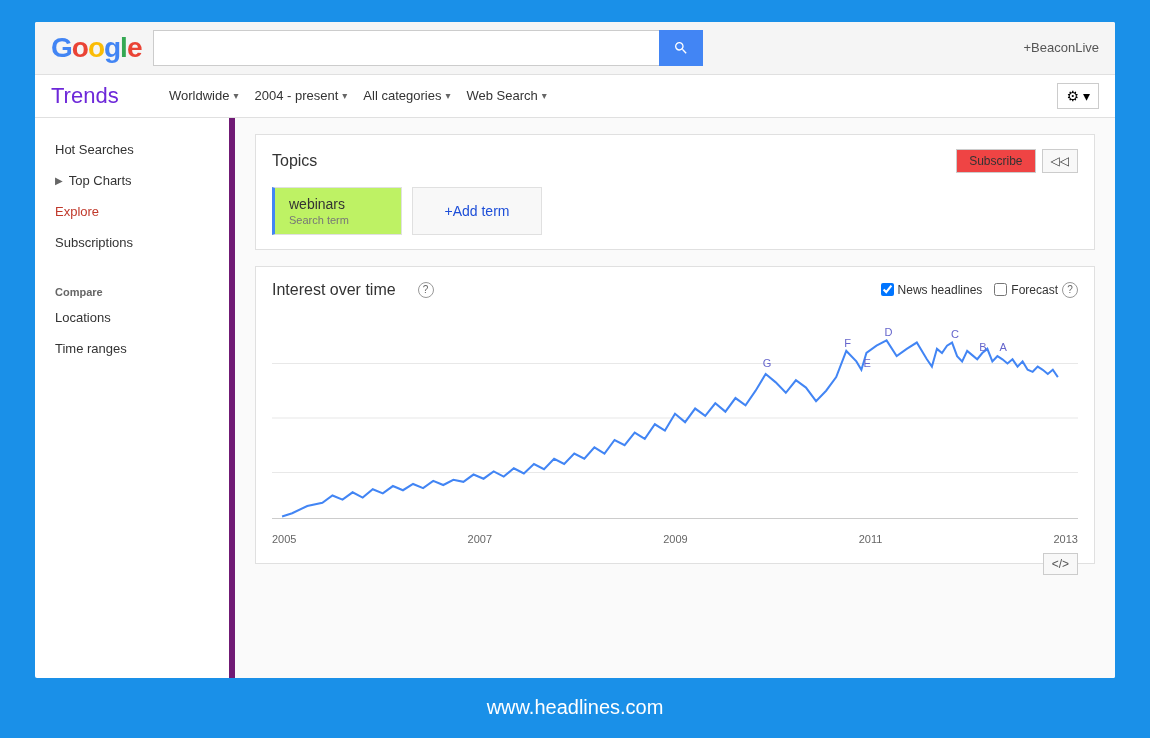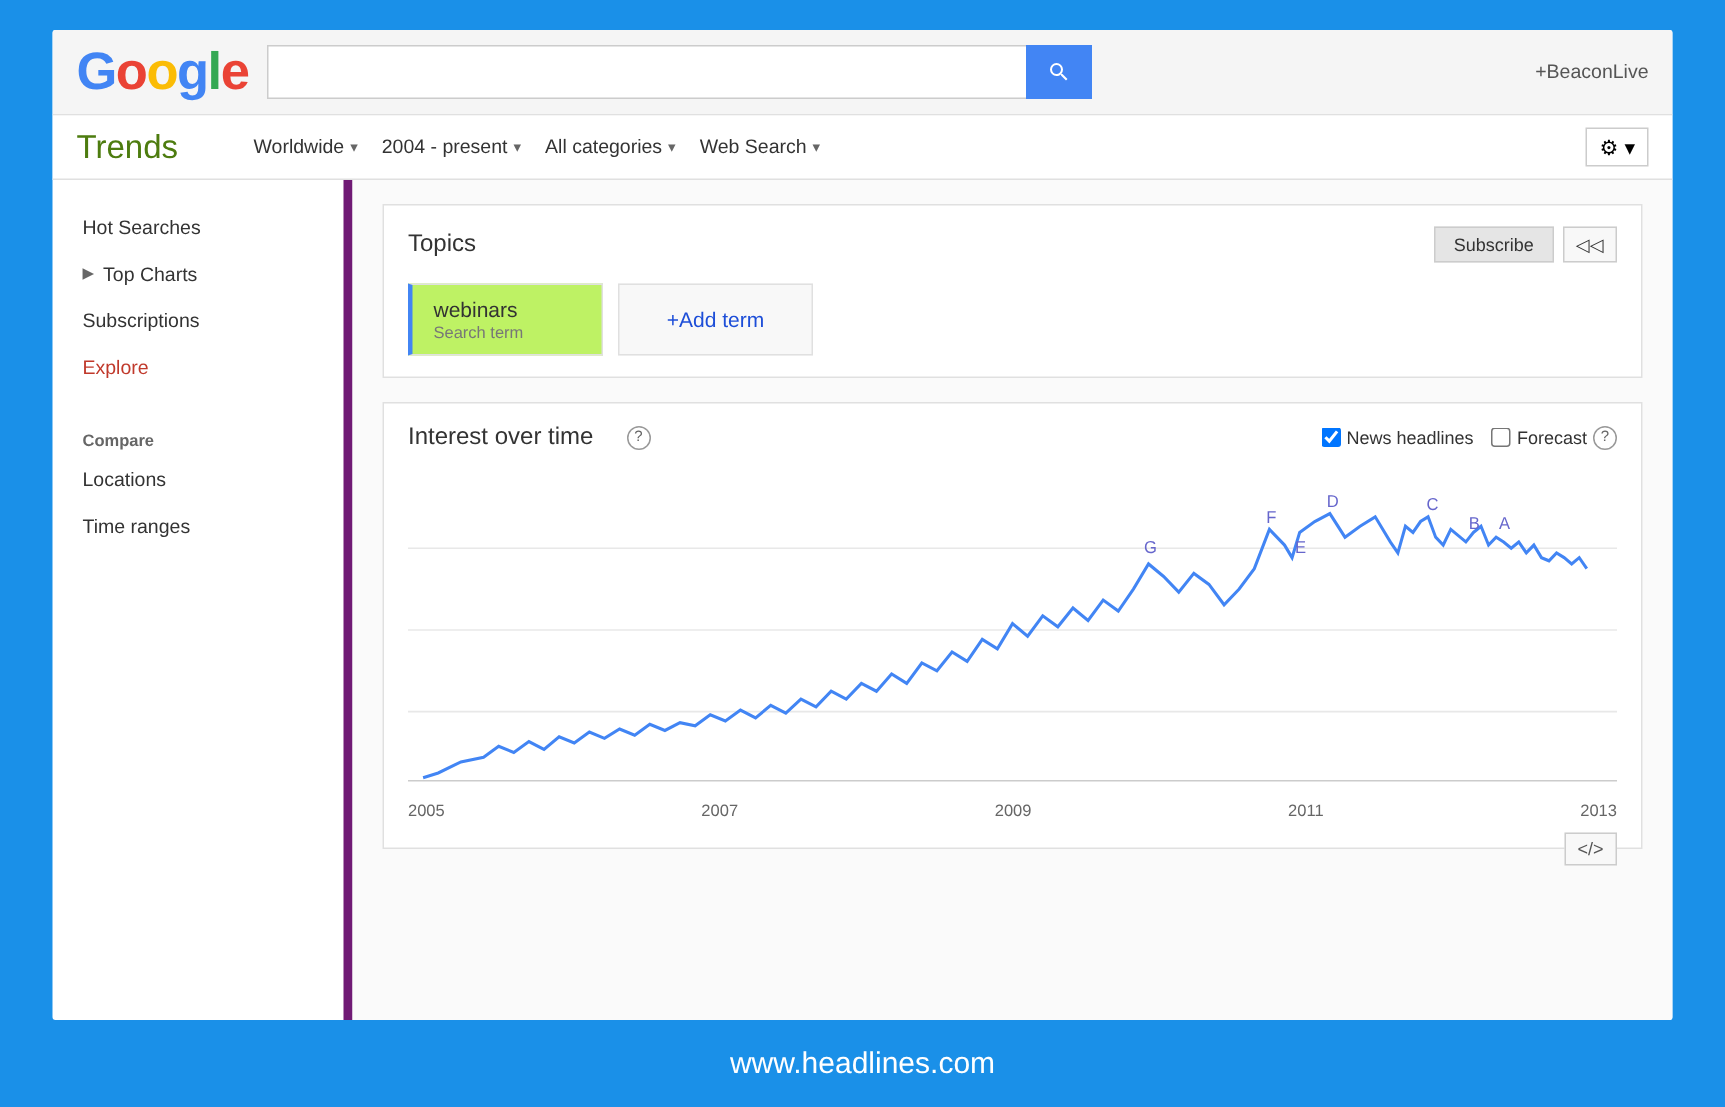--- a/index.html
+++ b/index.html
@@ -28,21 +28,21 @@
     
     .header {
       background: #f5f5f5;
       border-bottom: 1px solid #e0e0e0;
       padding: 8px 16px;
       display: flex;
       align-items: center;
       gap: 12px;
     }
     .google-logo {
-      font-size: 35px;
+      font-size: 28px;
       font-weight: bold;
       letter-spacing: -1px;
       flex-shrink: 0;
     }
     .logo-G { color: #4285F4; }
     .logo-o1 { color: #EA4335; }
     .logo-o2 { color: #FBBC05; }
     .logo-g { color: #4285F4; }
     .logo-l { color: #34A853; }
     .logo-e { color: #EA4335; }
@@ -80,21 +80,21 @@
     
     .subheader {
       background: #fff;
       border-bottom: 1px solid #e0e0e0;
       padding: 8px 16px;
       display: flex;
       align-items: center;
       gap: 0;
     }
     .trends-logo {
-      color: #4d7c0f;
+      color: #6d28d9;
       font-size: 22px;
       font-weight: normal;
       margin-right: 20px;
       min-width: 90px;
     }
     .filter-btn {
       background: none;
       border: none;
       font-size: 13px;
       color: #333;
@@ -168,21 +168,21 @@
       font-size: 16px;
       color: #333;
       font-weight: normal;
     }
     .topics-actions {
       display: flex;
       gap: 6px;
     }
     .subscribe-btn {
       border: 1px solid #ccc;
-      background: #e5e5e5;
+      background: #ef4444;
       padding: 4px 12px;
       font-size: 12px;
       cursor: pointer;
       color: #333;
     }
     .share-btn {
       border: 1px solid #ccc;
       background: #f8f8f8;
       padding: 4px 8px;
       font-size: 12px;
@@ -354,25 +354,25 @@
     <div class="body-layout">
 
       <div class="sidebar">
         <div class="sidebar-item">
           <span>Hot Searches</span>
         </div>
         <div class="sidebar-item">
           <span class="arrow">▶</span>
           <span>Top Charts</span>
         </div>
+        <div class="sidebar-item active">
+          <span>Explore</span>
+        </div>
         <div class="sidebar-item">
           <span>Subscriptions</span>
-        </div>
-        <div class="sidebar-item active">
-          <span>Explore</span>
         </div>
 
         <div style="margin-top:16px;">
           <div class="sidebar-section">Compare</div>
           <div class="sidebar-item">
             <span>Locations</span>
           </div>
           <div class="sidebar-item">
             <span>Time ranges</span>
           </div>

